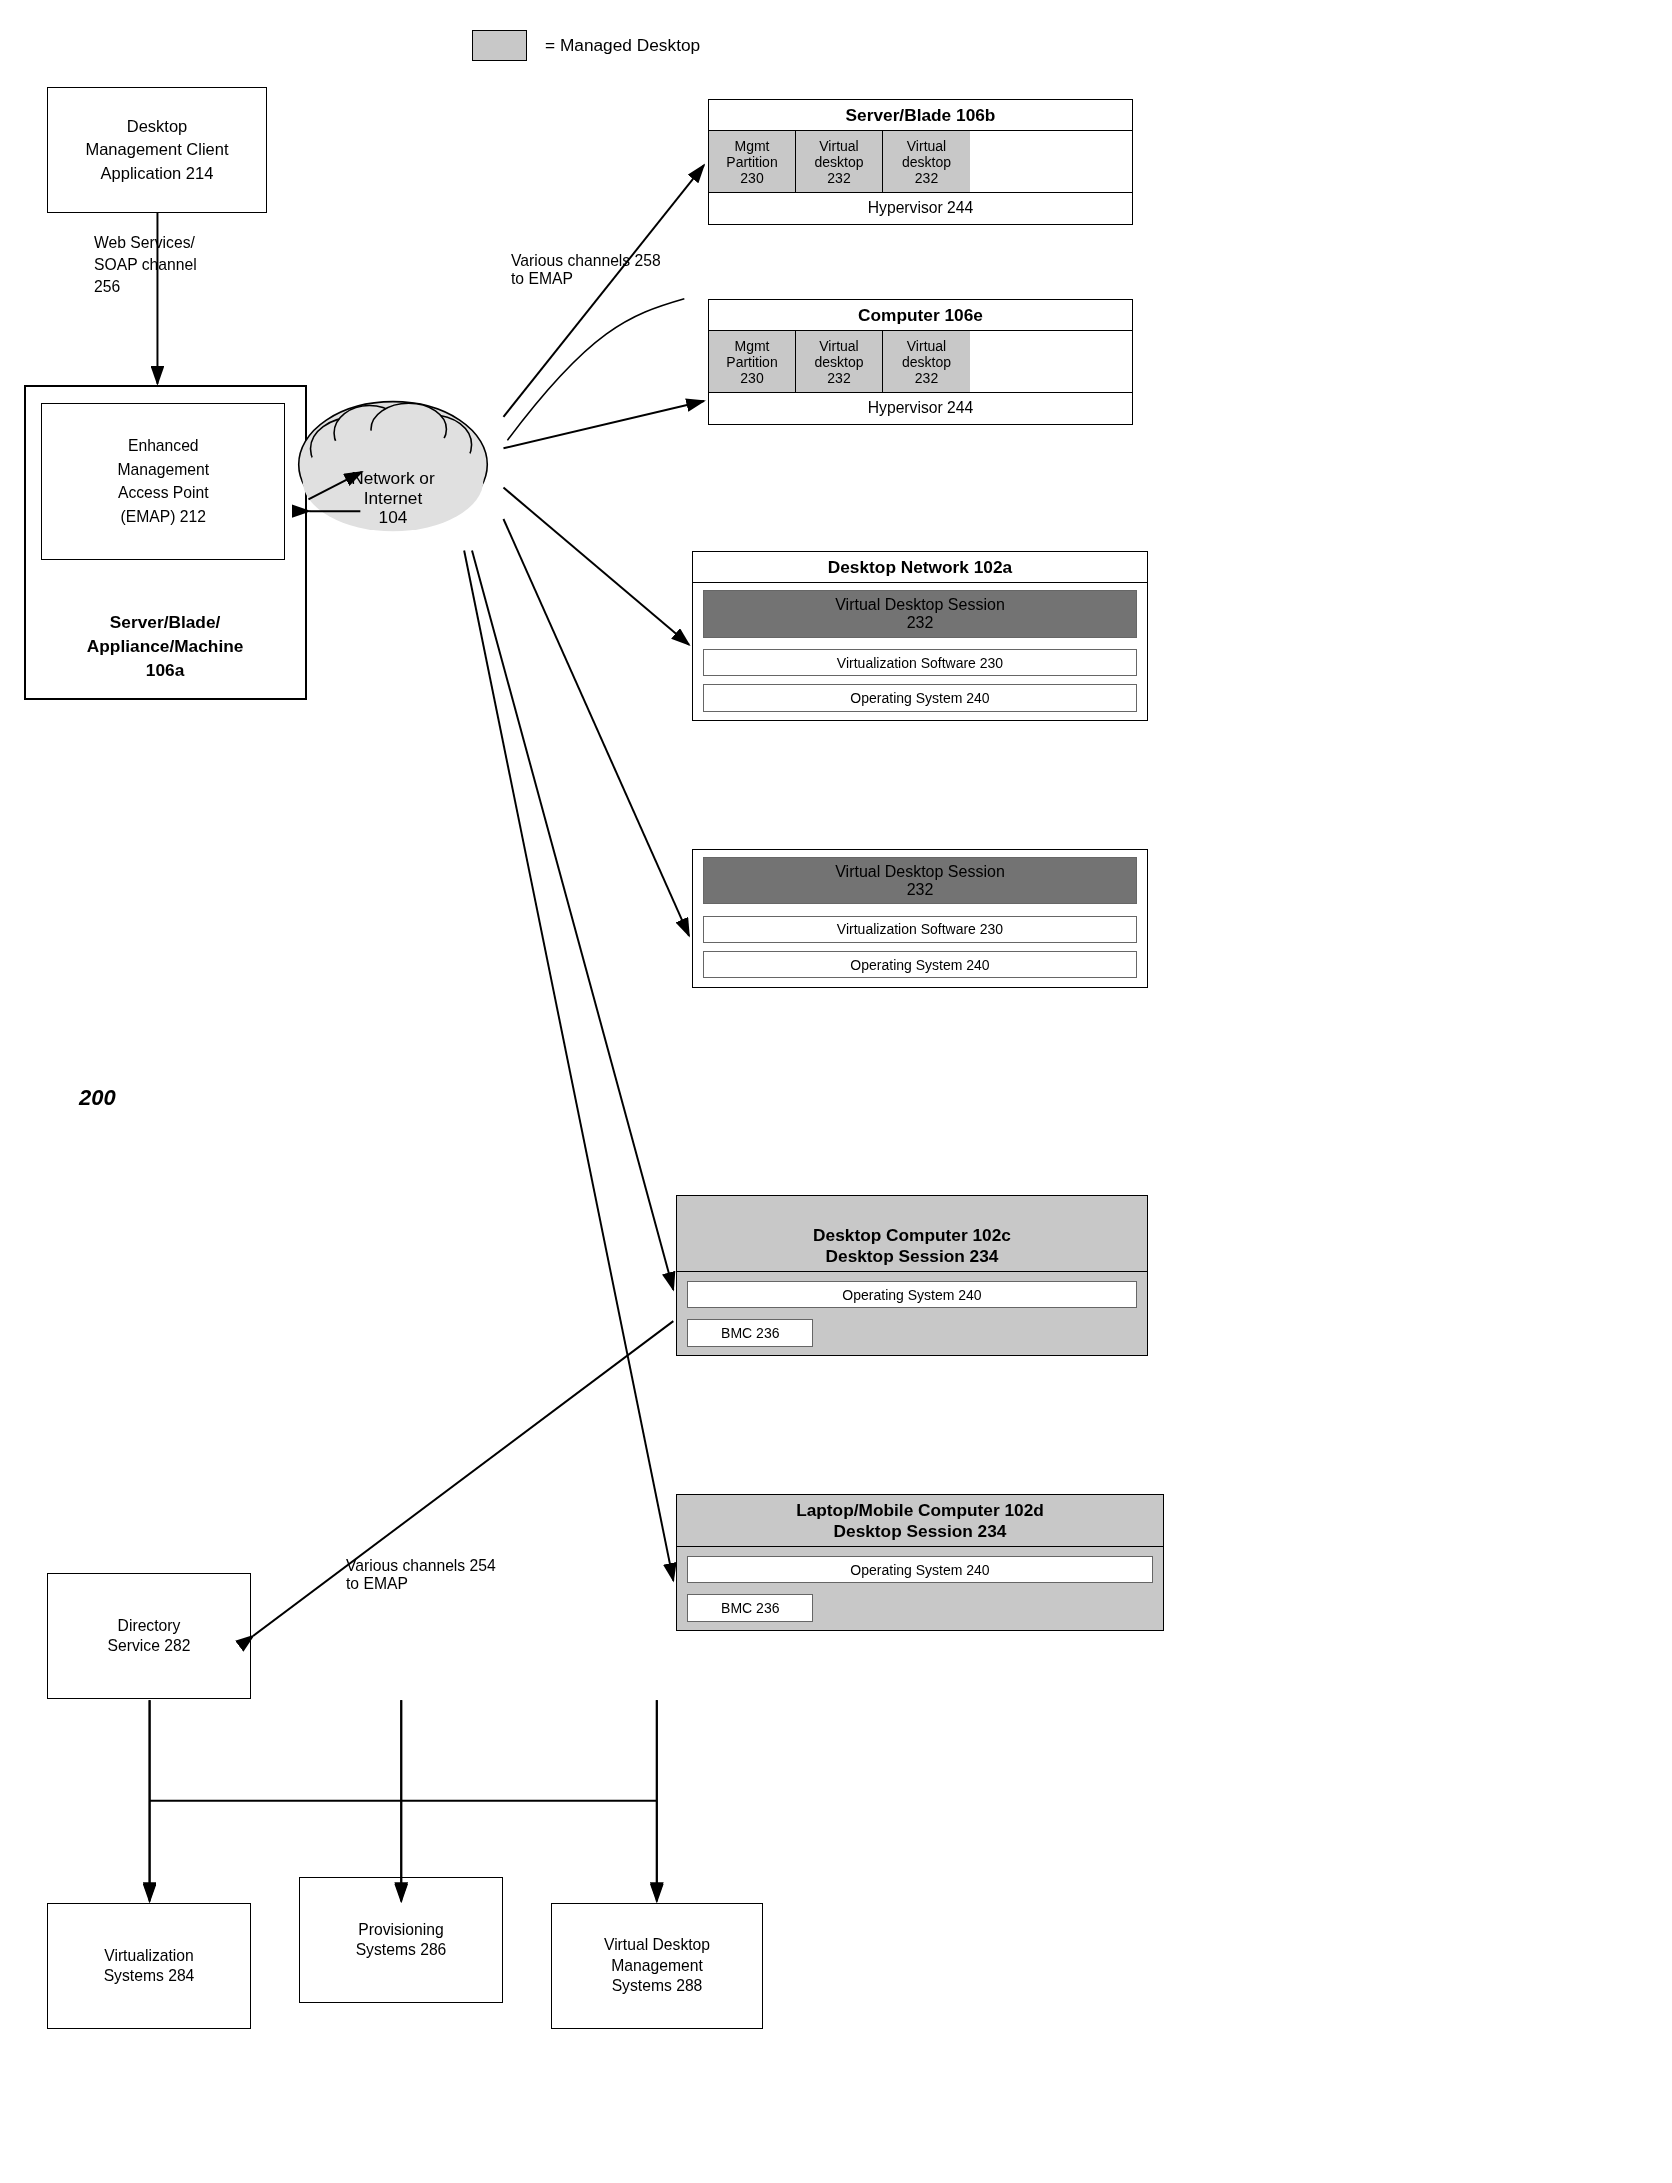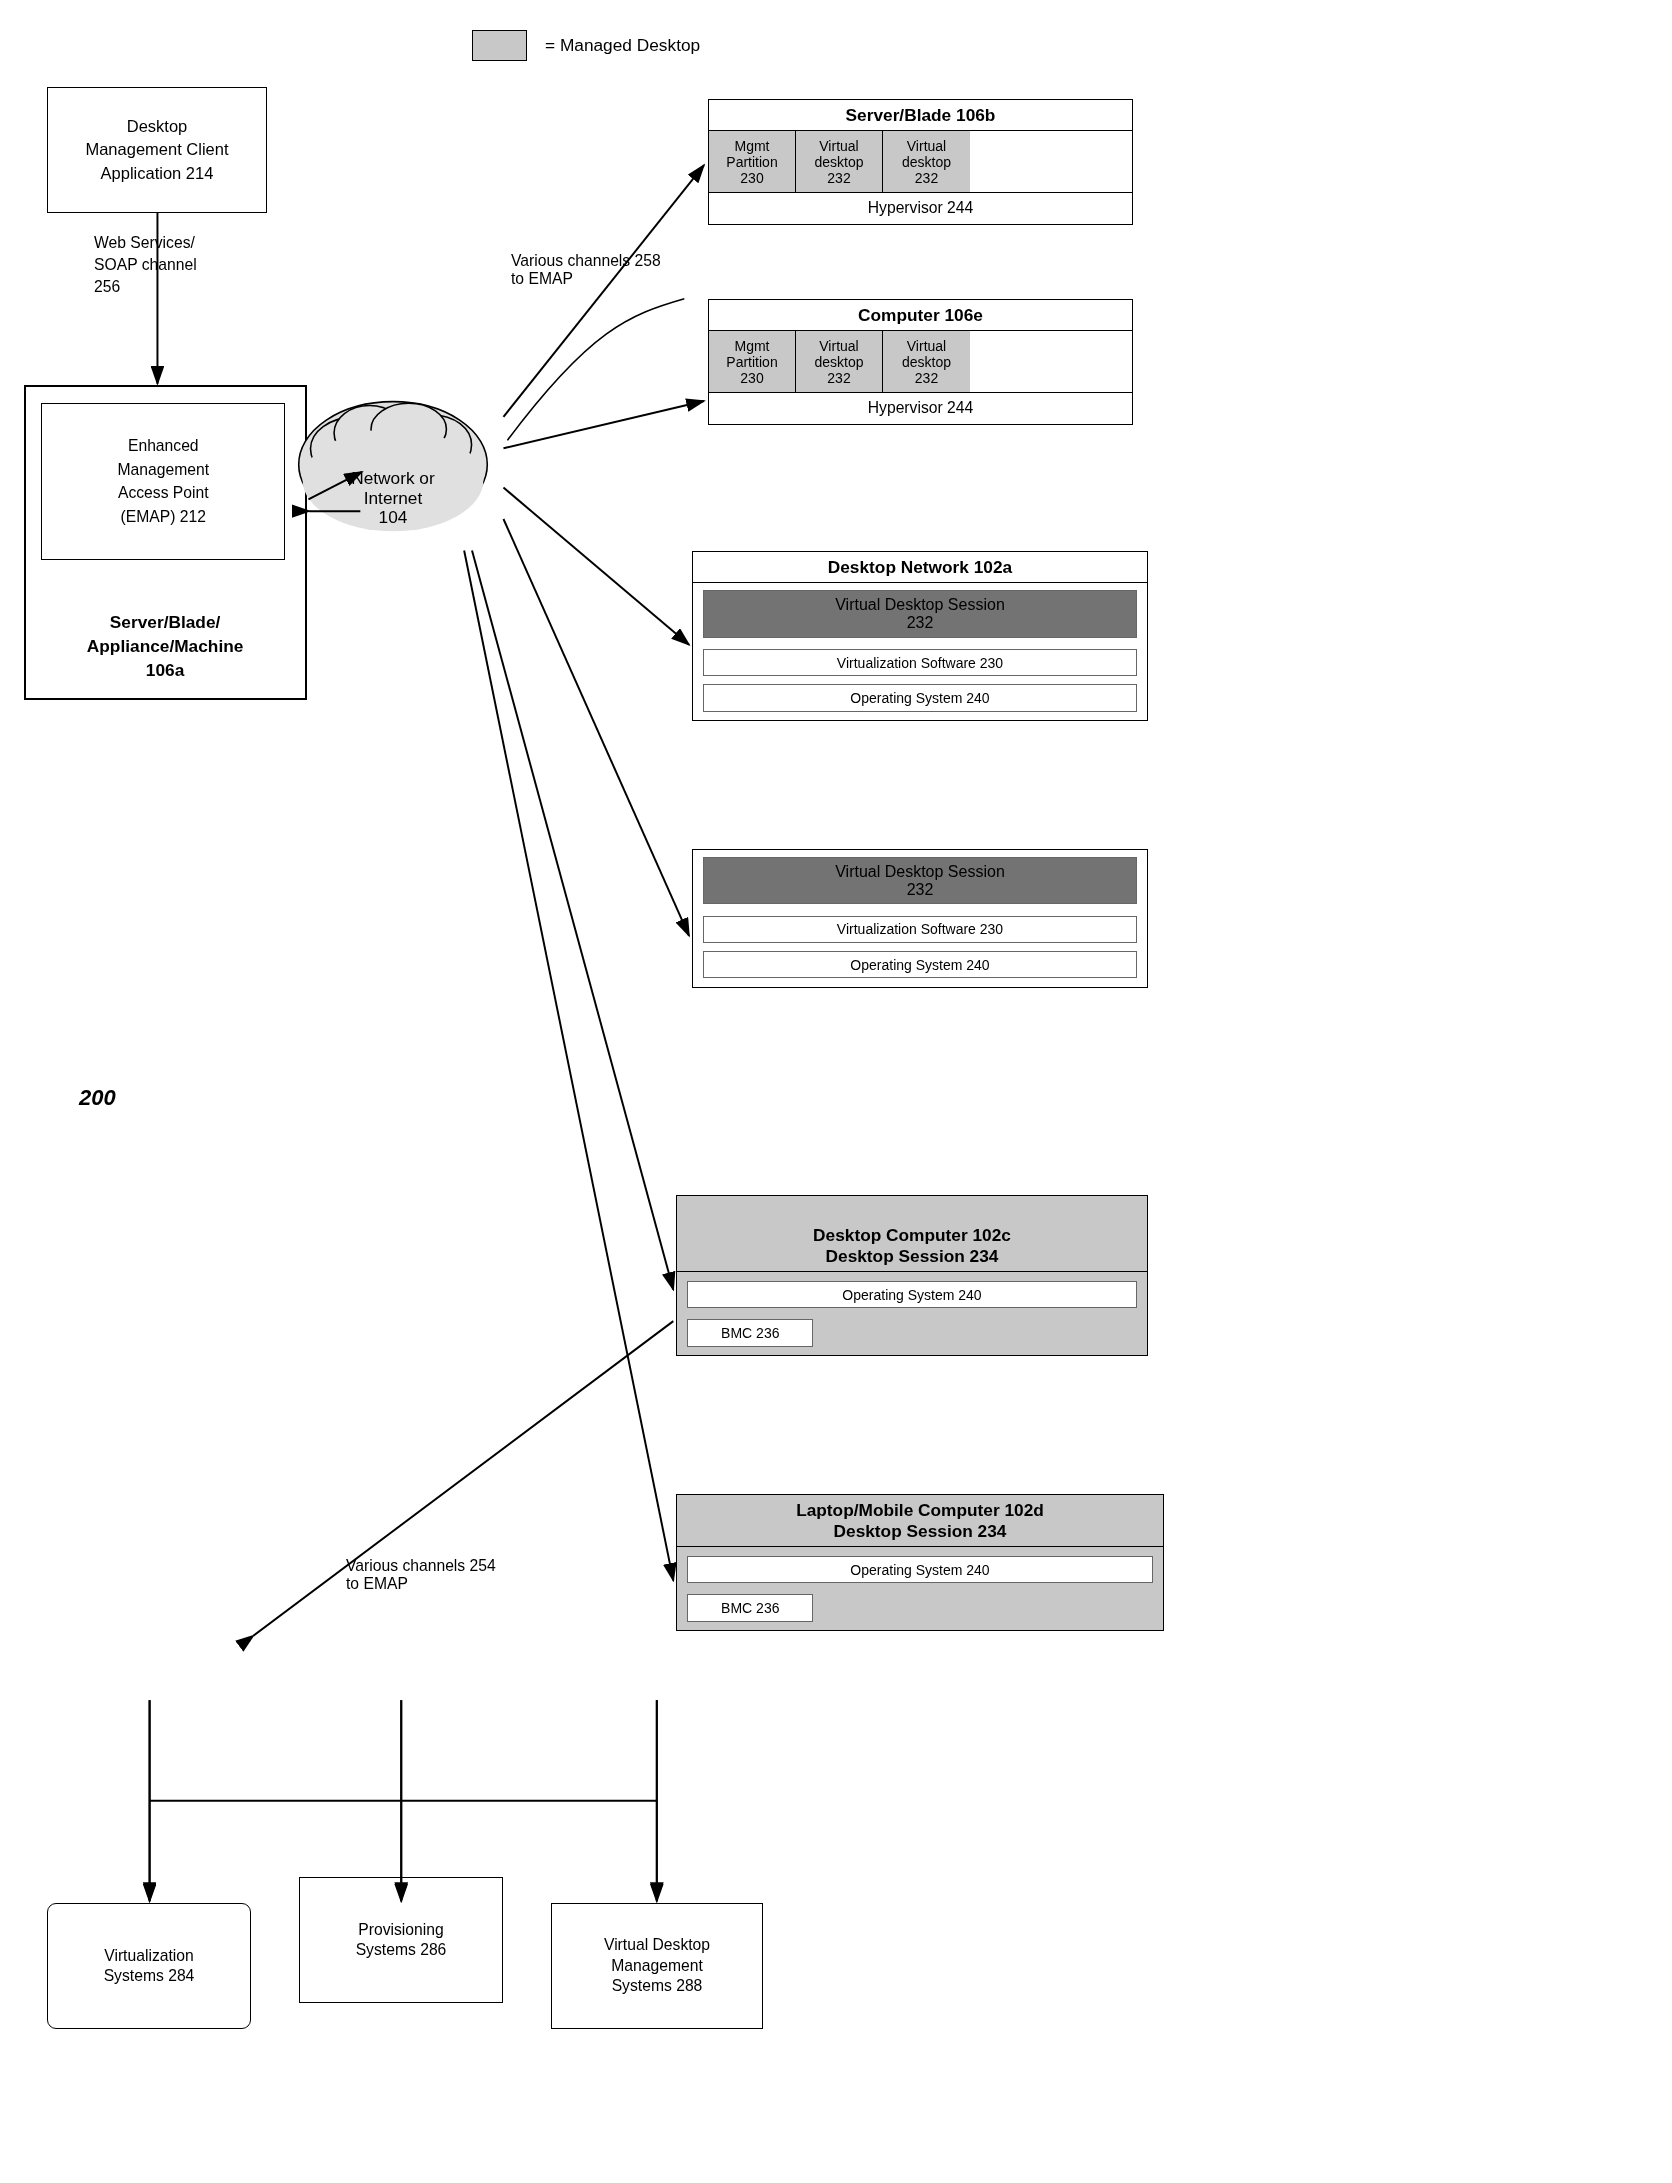--- a/index.html
+++ b/index.html
@@ -220,22 +220,25 @@
   <div class="server-blade-box" style="left:676px; top:1494px; width:488px; background:#c8c8c8;">
     <div style="text-align:center; font-weight:bold; font-size:17.3px; padding:4.7px; border-bottom:0.8px solid #000;">Laptop/Mobile Computer 102d<br>Desktop Session 234</div>
     <div style="padding: 6.3px 7.9px 3.1px 7.9px;">
       <div class="inner-box-white">Operating System 240</div>
     </div>
     <div style="padding: 3.1px 7.9px 6.3px 7.9px;">
       <div class="inner-box-white" style="width:126px; text-align:center;">BMC 236</div>
     </div>
   </div>
 
-
-  <div class="box" style="left:47px; top:1903px; width:204px; height:126px;border-radius:9px;">
+  <div class="box" style="left:47px; top:1573px; width:204px; height:126px;">
+    <span class="box-label" style="font-size:15.7px;">Directory<br>Service 282</span>
+  </div>
+
+  <div class="box" style="left:47px; top:1903px; width:204px; height:126px;">
     <span class="box-label" style="font-size:15.7px;">Virtualization<br>Systems 284</span>
   </div>
 
   <div class="box" style="left:299px; top:1877px; width:204px; height:126px;">
     <span class="box-label" style="font-size:15.7px;">Provisioning<br>Systems 286</span>
   </div>
 
   <div class="box" style="left:551px; top:1903px; width:212px; height:126px;">
     <span class="box-label" style="font-size:15.7px;">Virtual Desktop<br>Management<br>Systems 288</span>
   </div>

